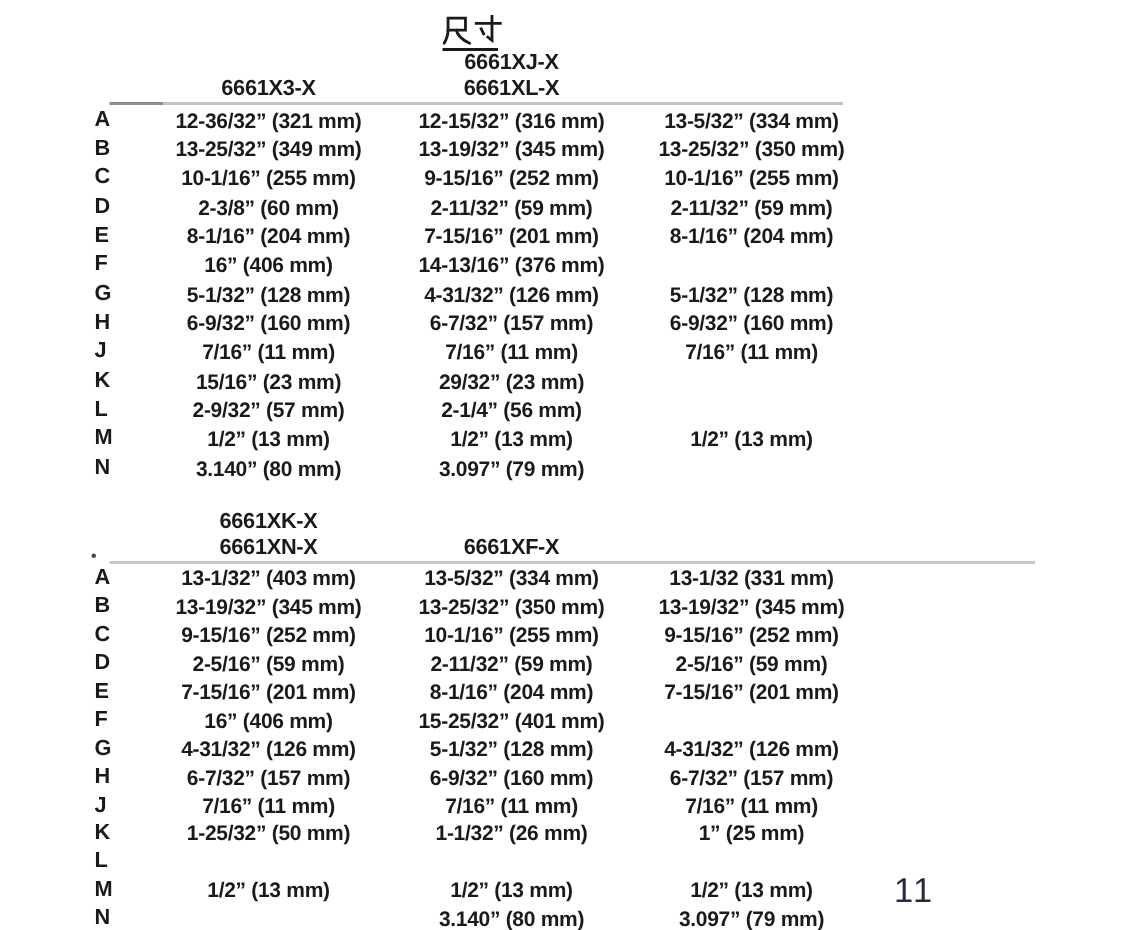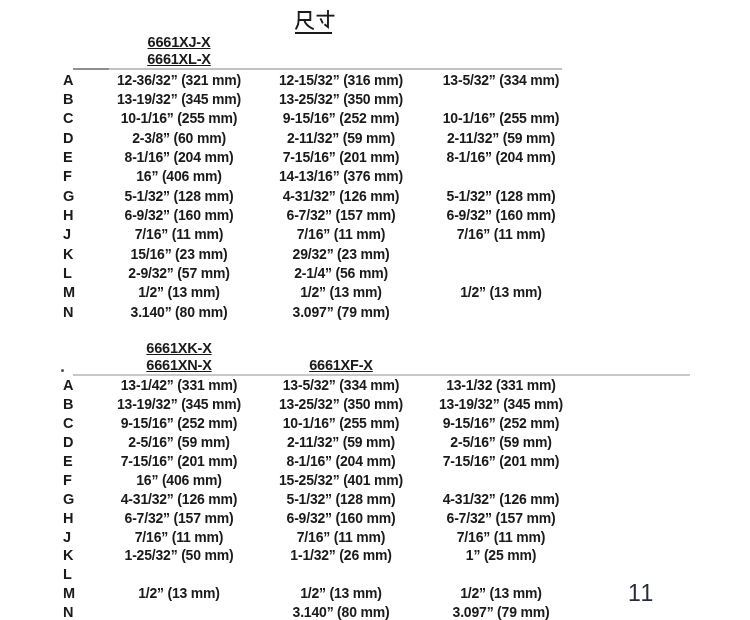--- a/index.html
+++ b/index.html
@@ -17,21 +17,21 @@
 
   
   .dim-table { position:absolute; left:57px; width:528px; }
   .hrow, .trow {
     display:grid;
     grid-template-columns:36px 172px 152px 168px;
   }
   .hrow { height:38px; }
   .hcell {
     display:flex; flex-direction:column; justify-content:flex-end; align-items:center;
-    font-weight:700; font-size:14.5px; letter-spacing:-0.2px;text-decoration:underline;
+    font-weight:700; font-size:14.5px; letter-spacing:-0.2px;
   }
   .hcell span { display:block; line-height:17px; white-space:nowrap; }
   .rule { position:absolute; height:2px; }
   .rule-1 { left:16px; top:38px; width:489px;
             background:linear-gradient(to right,#8f8f8f 0 36px,#c2c2c2 36px); }
   .rule-2 { left:16px; top:38px; width:617px; background:#c8c8c8; }
   .stray-dot { position:absolute; left:4px; top:33px; width:3px; height:3px;
                background:#4a4a4a; border-radius:50%; }
   .tbody { margin-top:2px; }
   .trow { height:var(--rh); }
@@ -39,21 +39,21 @@
     font-weight:700; font-size:14.5px; padding-left:6px;
     display:flex; align-items:center;
   }
   .rval {
     font-weight:700; font-size:14px; letter-spacing:-0.2px; white-space:nowrap;
     display:flex; align-items:center; justify-content:center;
   }
 
   
   .pagenum {
-    position:absolute; left:628px; top:580px;
+    position:absolute; left:596px; top:580px;
     font-size:23px; font-weight:400; color:#272c38; letter-spacing:1.5px;
   }
 </style>
 </head>
 <body>
 
 <div class="page">
 
   <div class="title" role="heading" aria-level="1" aria-label="尺寸">
     <div class="title-glyphs">
@@ -68,35 +68,39 @@
         <path d="M8.5 18.5 L11.5 24.5"></path>
       </svg>
     </div>
     <div class="title-underline"></div>
   </div>
 
   <section class="dim-table" style="top:30px; --rh:19.35px;">
     <div class="hrow">
       <div class="hcell"></div>
       <div class="hcell">
+        <span>6661X3-X</span>
+      </div>
+      <div class="hcell">
         <span>6661XJ-X</span>
         <span>6661XL-X</span>
       </div>
     </div>
     <div class="rule rule-1"></div>
     <div class="tbody">
   <div class="trow">
     <div class="rlabel">A</div>
     <div class="rval">12-36/32” (321 mm)</div>
     <div class="rval">12-15/32” (316 mm)</div>
     <div class="rval">13-5/32” (334 mm)</div>
   </div>
 
   <div class="trow">
     <div class="rlabel">B</div>
+    <div class="rval">13-25/32” (349 mm)</div>
     <div class="rval">13-19/32” (345 mm)</div>
     <div class="rval">13-25/32” (350 mm)</div>
   </div>
 
   <div class="trow">
     <div class="rlabel">C</div>
     <div class="rval">10-1/16” (255 mm)</div>
     <div class="rval">9-15/16” (252 mm)</div>
     <div class="rval">10-1/16” (255 mm)</div>
   </div>
@@ -180,21 +184,21 @@
       </div>
       <div class="hcell">
         <span>6661XF-X</span>
       </div>
     </div>
     <div class="stray-dot"></div>
     <div class="rule rule-2"></div>
     <div class="tbody">
   <div class="trow">
     <div class="rlabel">A</div>
-    <div class="rval">13-1/42” (331 mm)</div>
+    <div class="rval">13-1/32” (403 mm)</div>
     <div class="rval">13-5/32” (334 mm)</div>
     <div class="rval">13-1/32 (331 mm)</div>
   </div>
 
   <div class="trow">
     <div class="rlabel">B</div>
     <div class="rval">13-19/32” (345 mm)</div>
     <div class="rval">13-25/32” (350 mm)</div>
     <div class="rval">13-19/32” (345 mm)</div>
   </div>

